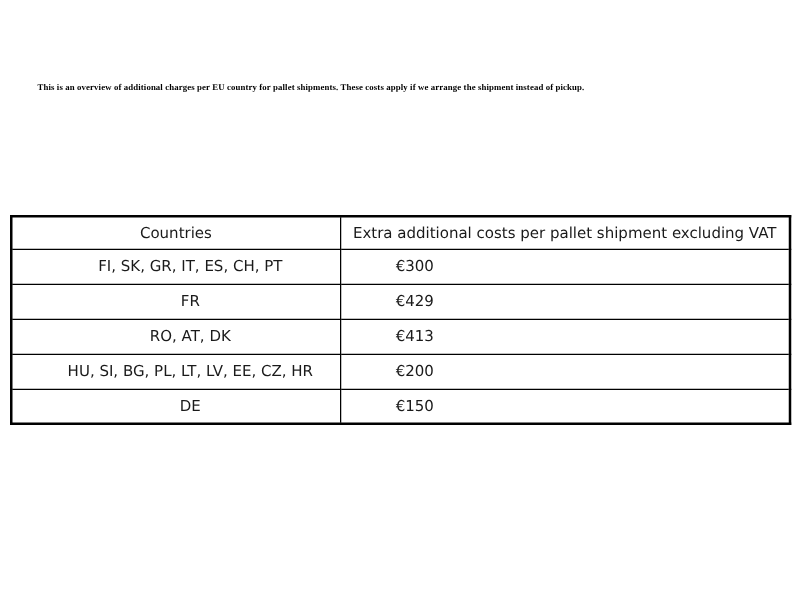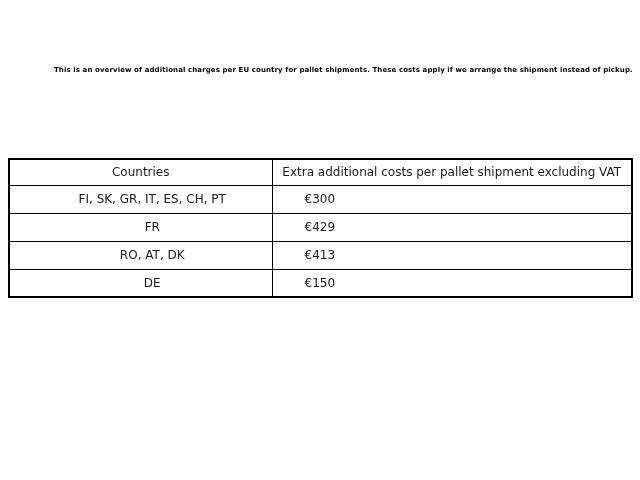--- a/index.html
+++ b/index.html
@@ -9,33 +9,34 @@
   body {
     width: 640px;
     height: 480px;
     background: #ffffff;
     position: relative;
     overflow: hidden;
     font-family: "DejaVu Sans", sans-serif;
   }
   .intro {
     position: absolute;
-    left: 54px;
+    left: 30px;
     top: 66px;
     font-size: 7px;
     line-height: 9px;
     font-weight: bold;
     color: #000000;
     white-space: nowrap;
     letter-spacing: 0.1px;
+    font-family: Liberation Serif, serif;
   }
   table.charges {
     position: absolute;
     left: 8px;
-    top: 158px;
+    top: 172px;
     width: 623px;
     border-collapse: collapse;
     table-layout: fixed;
     border: 2px solid #000000;
   }
   col.c1 { width: 263px; }
   col.c2 { width: 360px; }
   thead tr { height: 26px; }
   tbody tr { height: 28px; }
   th, td {
@@ -47,21 +48,21 @@
     padding: 0;
     vertical-align: middle;
   }
   th { text-align: center; }
   td.countries {
     text-align: center;
     padding-left: 23px;
   }
   td.cost {
     text-align: left;
-    padding-left: 32px;
+    padding-left: 44px;
   }
 </style>
 </head>
 <body>
 
 <div class="page">
 
   <div class="intro">This is an overview of additional charges per EU country for pallet shipments. These costs apply if we arrange the shipment instead of pickup.</div>
 
   <table class="charges">
@@ -82,19 +83,23 @@
       </tr>
       <tr>
         <td class="countries">FR</td>
         <td class="cost">€429</td>
       </tr>
       <tr>
         <td class="countries">RO, AT, DK</td>
         <td class="cost">€413</td>
       </tr>
       <tr>
+        <td class="countries">HU, SI, BG, PL, LT, LV, EE, CZ, HR</td>
+        <td class="cost">€200</td>
+      </tr>
+      <tr>
         <td class="countries">DE</td>
         <td class="cost">€150</td>
       </tr>
     </tbody>
   </table>
 
 </div>
 
 </body></html>

